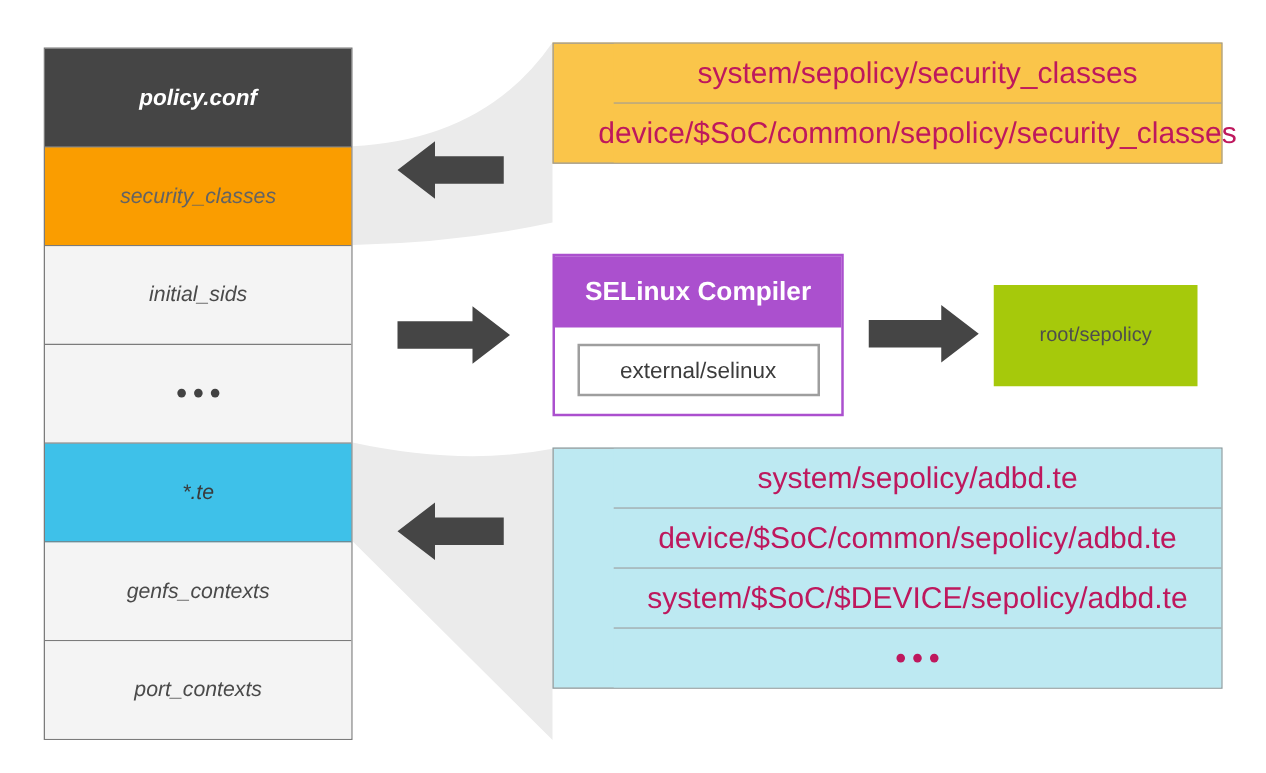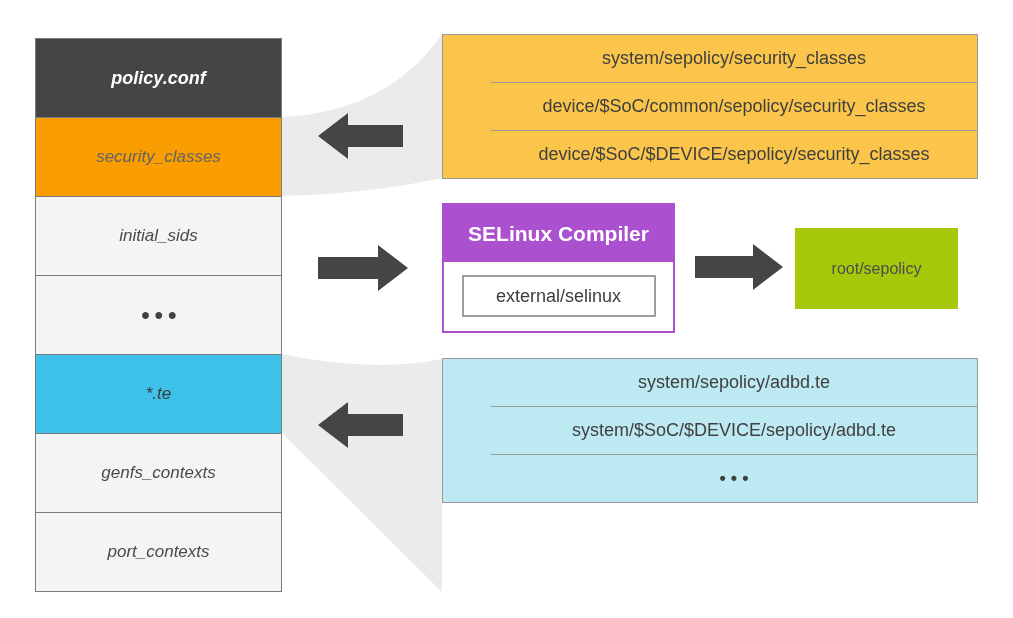--- a/index.html
+++ b/index.html
@@ -28,21 +28,21 @@
   .dots{font-size:24px;font-weight:bold;letter-spacing:5px;color:#424242;text-indent:5px;}
 
   
   .src-stack{
     position:absolute;left:442px;width:536px;
     border:1px solid #9a9a9a;box-sizing:border-box;
   }
   .src-stack.amber{top:34px;background:#FAC54A;}
   .src-stack.lightblue{top:358px;background:#BDE9F2;}
   .src-row{
-    height:47px;font-size:18px;color:#404040;
+    height:47px;font-size:24px;color:#be185d;
     display:flex;align-items:center;justify-content:center;border-bottom:1px solid #9a9a9a;margin-left:48px;
   }
   .src-stack.amber .src-row{background:#FAC54A;}
   .src-stack.lightblue .src-row{background:#BDE9F2;}
   .src-row:last-child{border-bottom:none;}
 
   
   .compiler{
     position:absolute;left:442px;top:203px;width:233px;height:130px;
     border:2px solid #AB50CE;box-sizing:border-box;background:#ffffff;
@@ -85,29 +85,29 @@
     <div class="policy-row">initial_sids</div>
     <div class="policy-row dots">•••</div>
     <div class="policy-row blue">*.te</div>
     <div class="policy-row">genfs_contexts</div>
     <div class="policy-row">port_contexts</div>
   </div>
 
   <div class="src-stack amber">
     <div class="src-row">system/sepolicy/security_classes</div>
     <div class="src-row">device/$SoC/common/sepolicy/security_classes</div>
-    <div class="src-row">device/$SoC/$DEVICE/sepolicy/security_classes</div>
   </div>
 
   <div class="compiler">
     <div class="compiler-header">SELinux Compiler</div>
     <div class="compiler-input">external/selinux</div>
   </div>
 
   <div class="green-box">root/sepolicy</div>
 
   <div class="src-stack lightblue">
     <div class="src-row">system/sepolicy/adbd.te</div>
+    <div class="src-row">device/$SoC/common/sepolicy/adbd.te</div>
     <div class="src-row">system/$SoC/$DEVICE/sepolicy/adbd.te</div>
     <div class="src-row dots">•••</div>
   </div>
 
 </div>
 
 </body></html>

